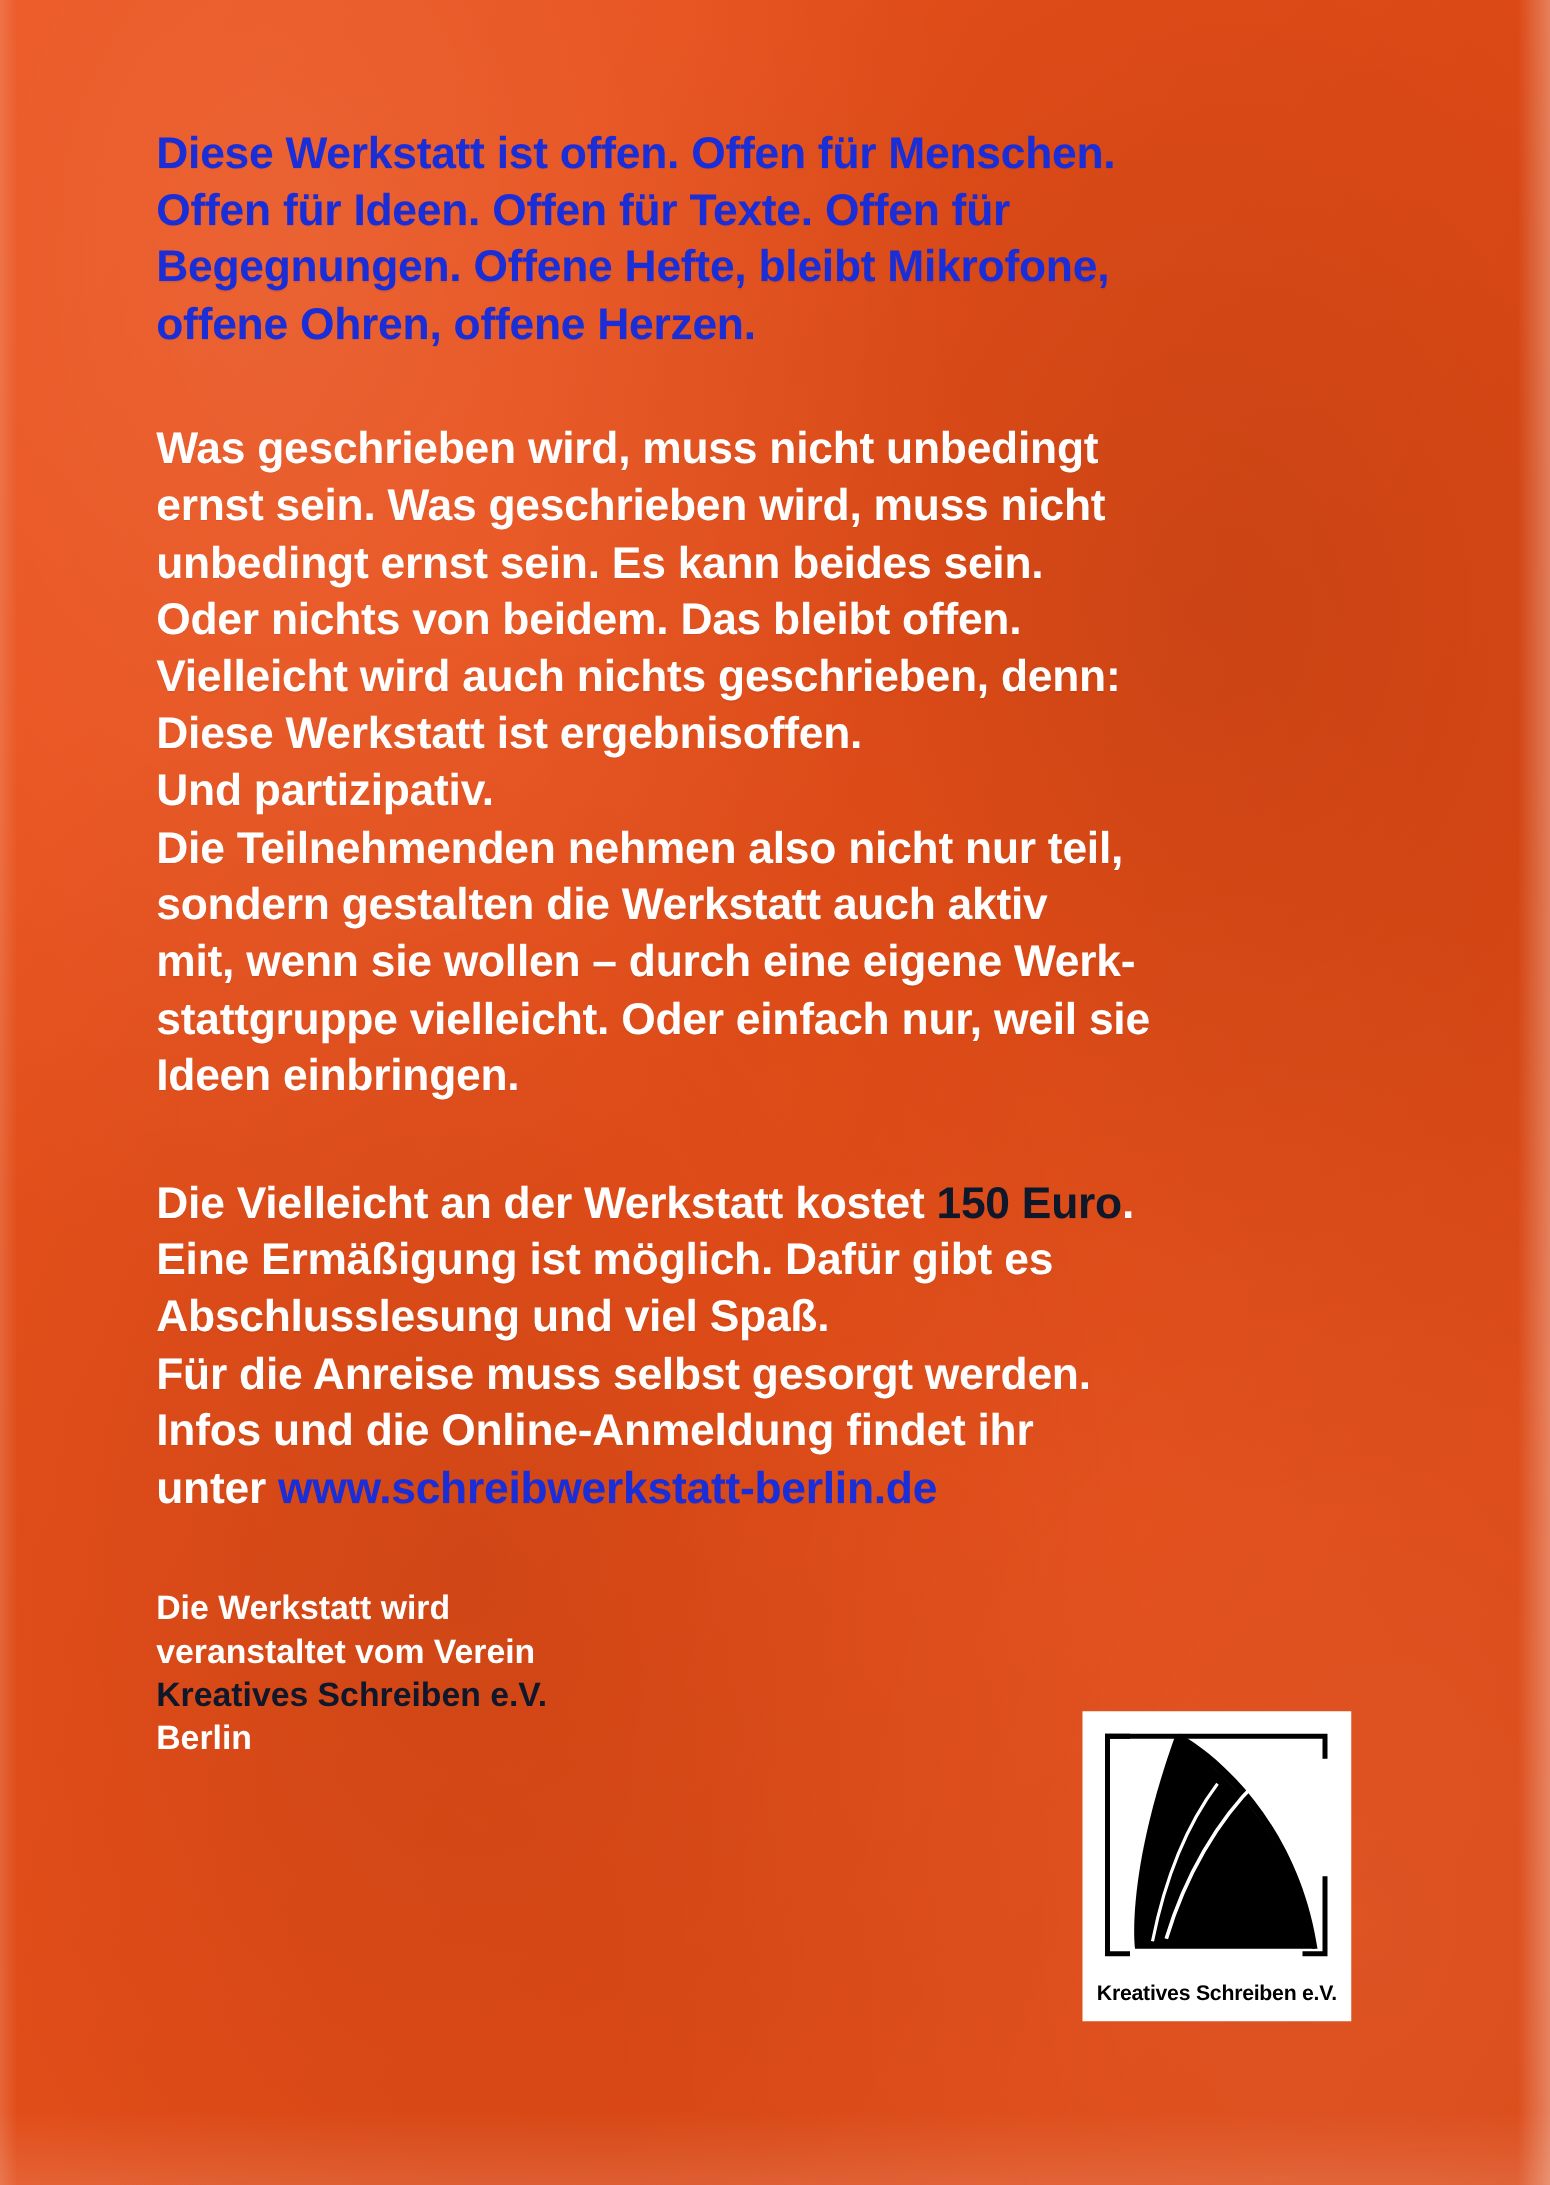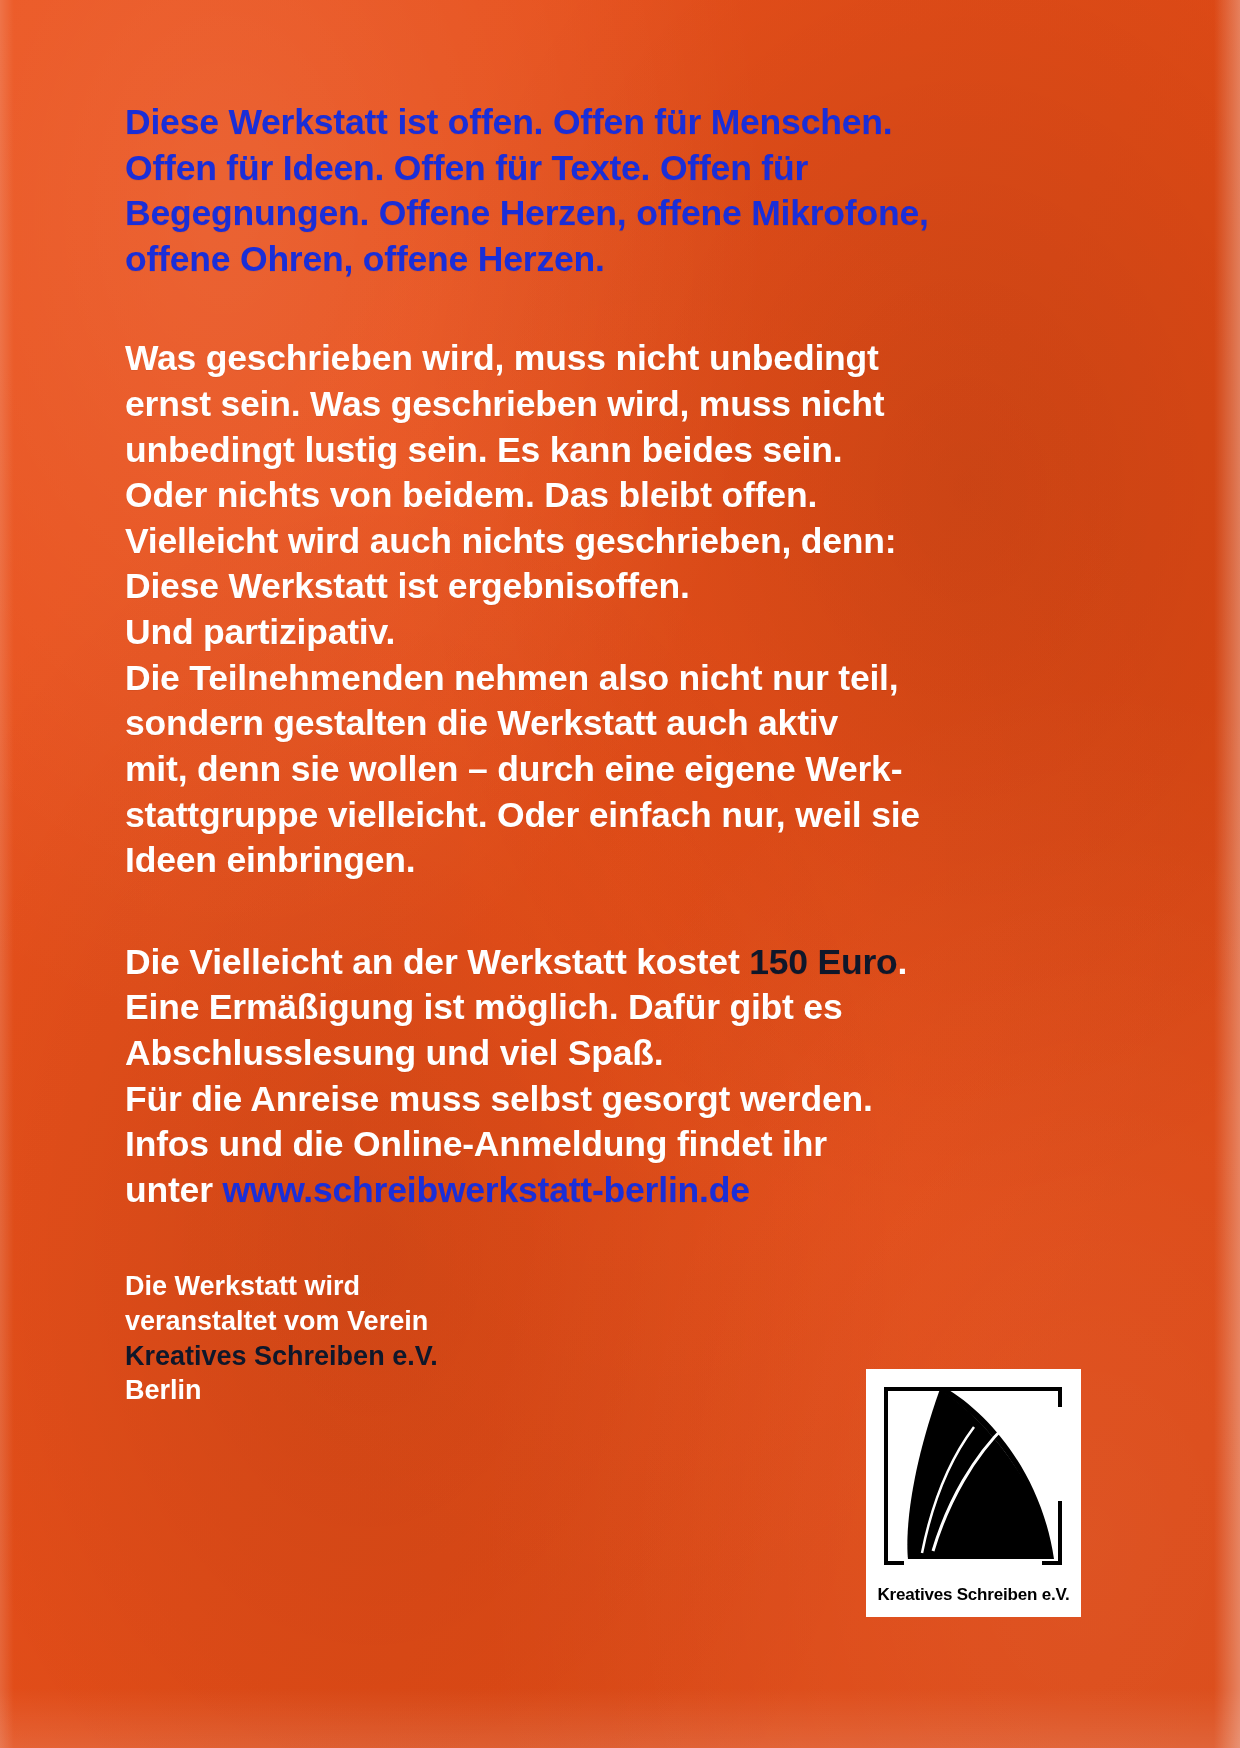--- a/index.html
+++ b/index.html
@@ -126,35 +126,35 @@
 <div class="paper-texture"></div>
 <div class="edge-light"></div>
 <div class="edge-light-left"></div>
 <div class="edge-light-bottom"></div>
 
 <div class="page">
 
   <div class="block blue intro">
     <span class="line">Diese Werkstatt ist offen. Offen für Menschen.</span>
     <span class="line">Offen für Ideen. Offen für Texte. Offen für</span>
-    <span class="line">Begegnungen. Offene Herzen, offene Mikrofone,</span>
+    <span class="line">Begegnungen. Offene Hefte, bleibt Mikrofone,</span>
     <span class="line">offene Ohren, offene Herzen.</span>
   </div>
 
   <div class="block body-text">
     <span class="line">Was geschrieben wird, muss nicht unbedingt</span>
     <span class="line">ernst sein. Was geschrieben wird, muss nicht</span>
-    <span class="line">unbedingt lustig sein. Es kann beides sein.</span>
+    <span class="line">unbedingt ernst sein. Es kann beides sein.</span>
     <span class="line">Oder nichts von beidem. Das bleibt offen.</span>
     <span class="line">Vielleicht wird auch nichts geschrieben, denn:</span>
     <span class="line">Diese Werkstatt ist ergebnisoffen.</span>
     <span class="line">Und partizipativ.</span>
     <span class="line">Die Teilnehmenden nehmen also nicht nur teil,</span>
     <span class="line">sondern gestalten die Werkstatt auch aktiv</span>
-    <span class="line">mit, denn sie wollen – durch eine eigene Werk-</span>
+    <span class="line">mit, wenn sie wollen – durch eine eigene Werk-</span>
     <span class="line">stattgruppe vielleicht. Oder einfach nur, weil sie</span>
     <span class="line">Ideen einbringen.</span>
   </div>
 
   <div class="block fees">
     <span class="line"><span>Die Vielleicht an der Werkstatt kostet </span><span class="accent">150 Euro</span><span>.</span></span>
     <span class="line">Eine Ermäßigung ist möglich. Dafür gibt es</span>
     <span class="line">Abschlusslesung und viel Spaß.</span>
     <span class="line">Für die Anreise muss selbst gesorgt werden.</span>
     <span class="line">Infos und die Online-Anmeldung findet ihr</span>

